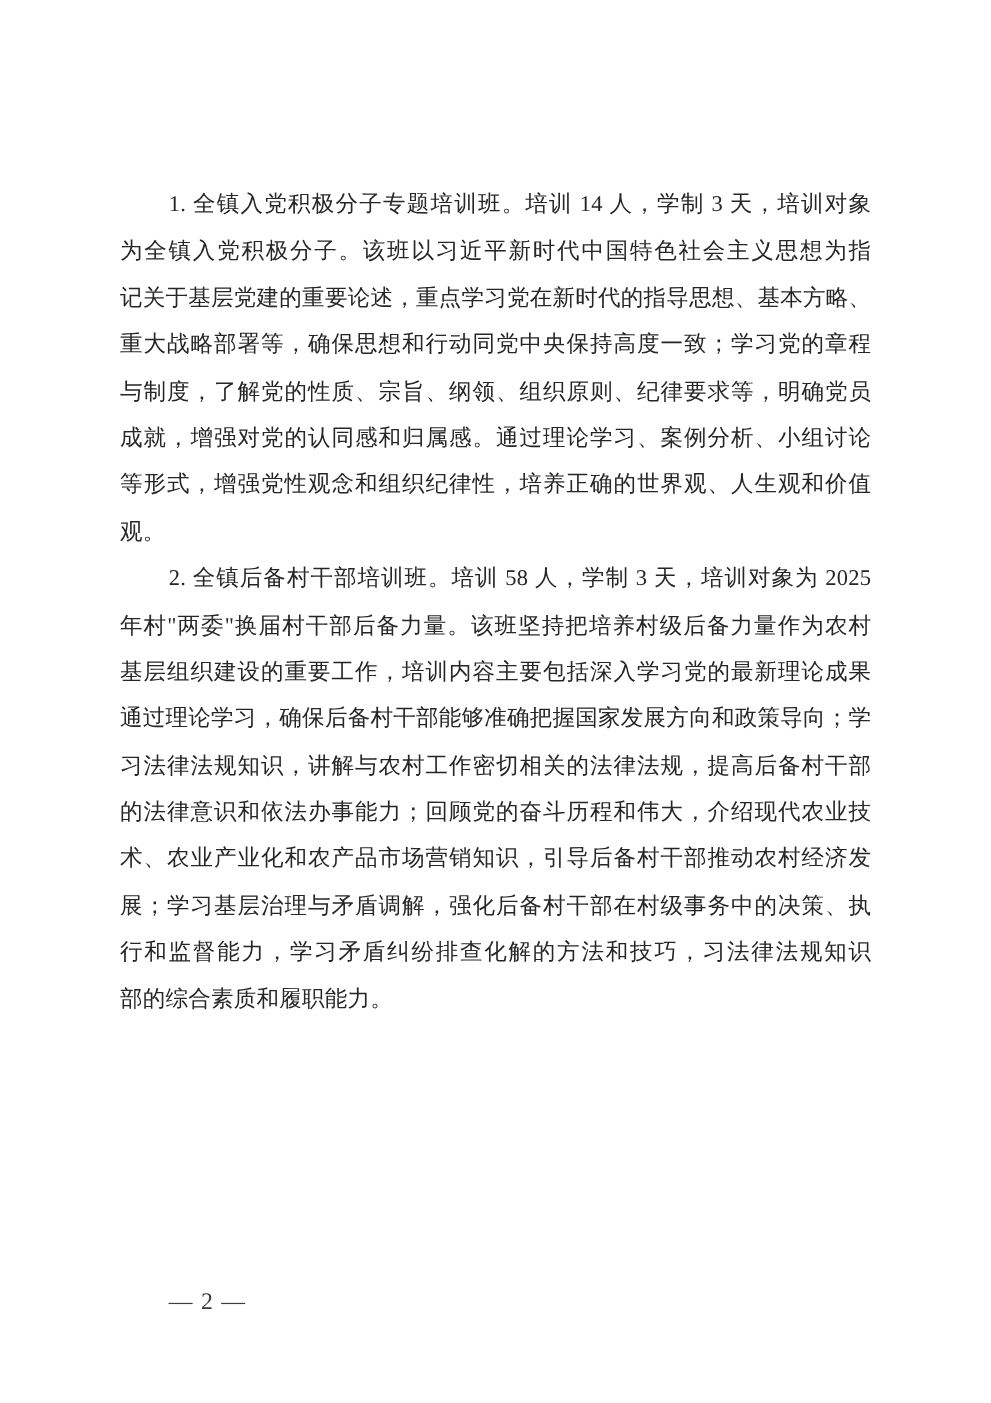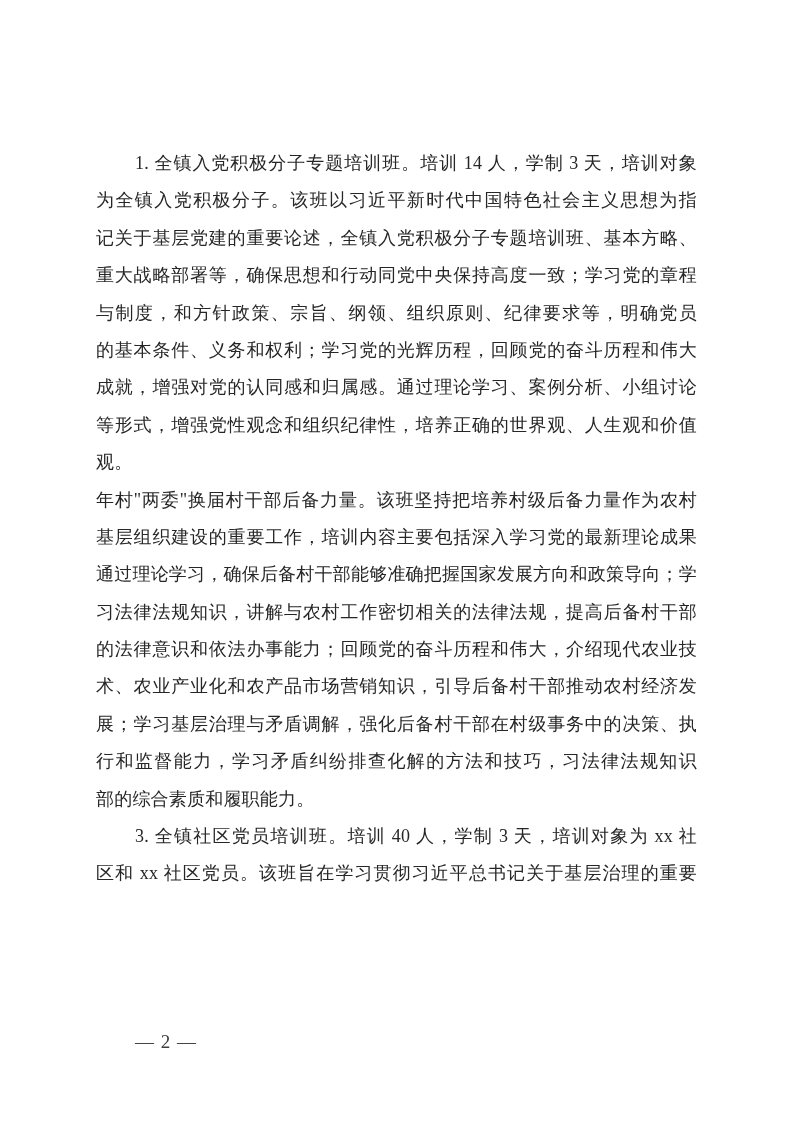--- a/index.html
+++ b/index.html
@@ -54,38 +54,34 @@
   }
 </style>
 </head>
 <body>
 
 <div class="page">
   <div class="doc-body">
     <div class="paragraph">
         <div class="line first">1. 全镇入党积极分子专题培训班。培训 14 人，学制 3 天，培训对象</div>
         <div class="line">为全镇入党积极分子。该班以习近平新时代中国特色社会主义思想为指</div>
-        <div class="line">记关于基层党建的重要论述，全镇入党积极分子专题培训班、基本方略、</div>
+        <div class="line">记关于基层党建的重要论述，重点学习党在新时代的指导思想、基本方略、</div>
         <div class="line">重大战略部署等，确保思想和行动同党中央保持高度一致；学习党的章程</div>
-        <div class="line">与制度，和方针政策、宗旨、纲领、组织原则、纪律要求等，明确党员</div>
-        <div class="line">的基本条件、义务和权利；学习党的光辉历程，回顾党的奋斗历程和伟大</div>
+        <div class="line">与制度，了解党的性质、宗旨、纲领、组织原则、纪律要求等，明确党员</div>
         <div class="line">成就，增强对党的认同感和归属感。通过理论学习、案例分析、小组讨论</div>
         <div class="line">等形式，增强党性观念和组织纪律性，培养正确的世界观、人生观和价值</div>
         <div class="line plain">观。</div>
       </div>
     <div class="paragraph">
+        <div class="line first">2. 全镇后备村干部培训班。培训 58 人，学制 3 天，培训对象为 2025</div>
         <div class="line">年村"两委"换届村干部后备力量。该班坚持把培养村级后备力量作为农村</div>
         <div class="line">基层组织建设的重要工作，培训内容主要包括深入学习党的最新理论成果</div>
         <div class="line">通过理论学习，确保后备村干部能够准确把握国家发展方向和政策导向；学</div>
         <div class="line">习法律法规知识，讲解与农村工作密切相关的法律法规，提高后备村干部</div>
         <div class="line">的法律意识和依法办事能力；回顾党的奋斗历程和伟大，介绍现代农业技</div>
         <div class="line">术、农业产业化和农产品市场营销知识，引导后备村干部推动农村经济发</div>
         <div class="line">展；学习基层治理与矛盾调解，强化后备村干部在村级事务中的决策、执</div>
         <div class="line">行和监督能力，学习矛盾纠纷排查化解的方法和技巧，习法律法规知识</div>
         <div class="line plain">部的综合素质和履职能力。</div>
       </div>
-    <div class="paragraph justify-last">
-        <div class="line first">3. 全镇社区党员培训班。培训 40 人，学制 3 天，培训对象为 xx 社</div>
-        <div class="line">区和 xx 社区党员。该班旨在学习贯彻习近平总书记关于基层治理的重要</div>
-      </div>
   </div>
   <div class="footer">— 2 —</div>
 </div>
 
 </body></html>

